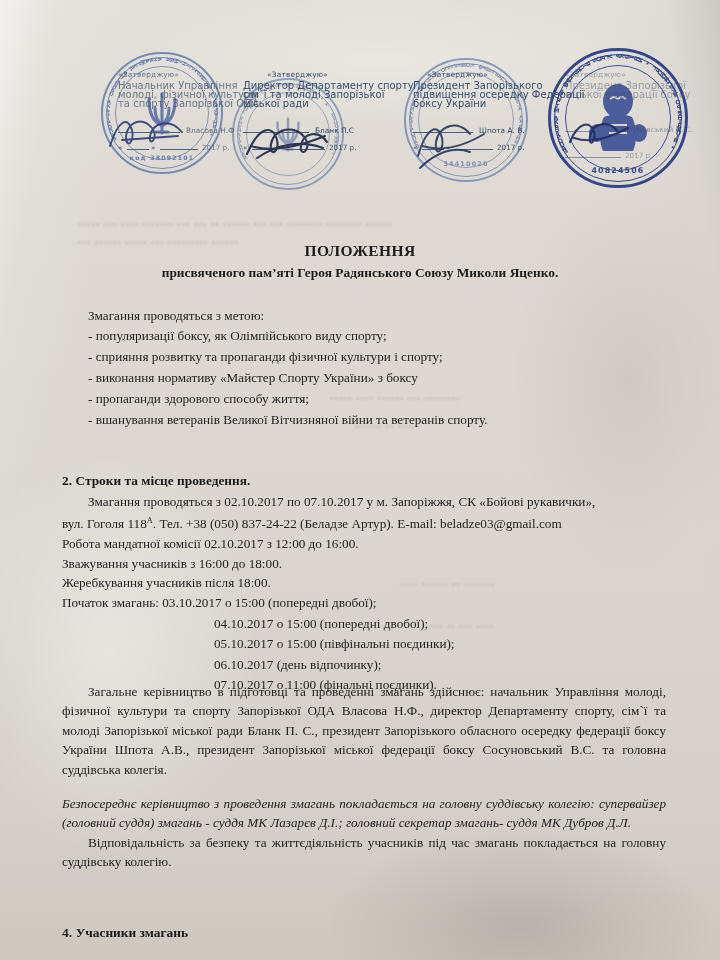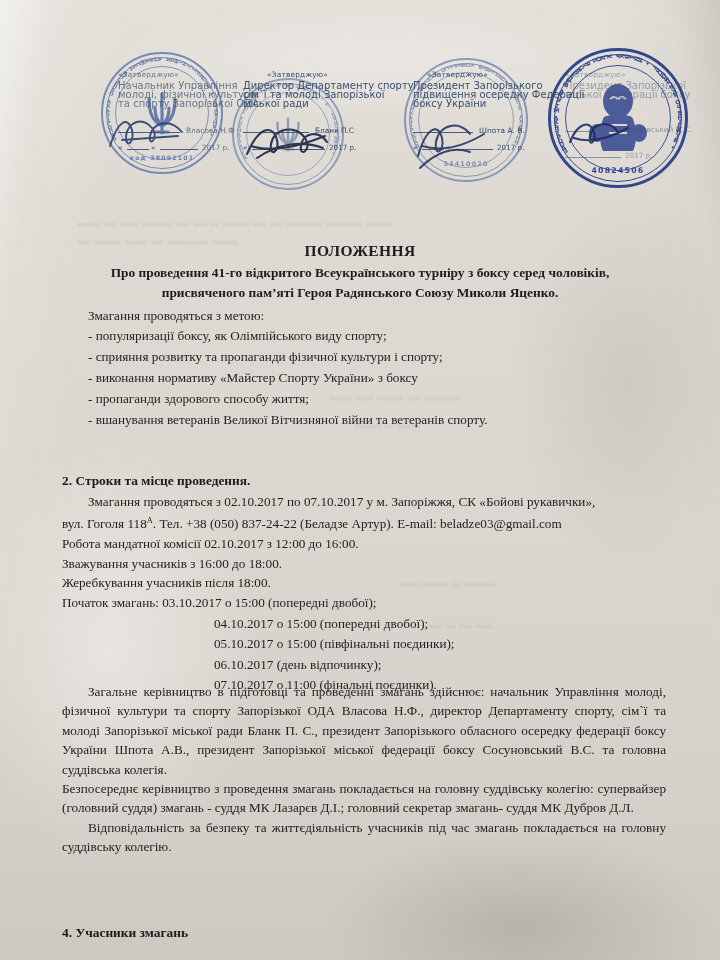--- a/index.html
+++ b/index.html
@@ -506,21 +506,20 @@
         <path d="M8 26 C26 32, 44 26, 62 16"></path>
       </g>
     </svg>
   </div>
 
   <div class="doc">
 
     <div class="h1" style="position:absolute;left:60px;top:242px;width:600px;">ПОЛОЖЕННЯ</div>
 
     <div class="sub" style="position:absolute;left:52px;top:263px;width:616px;">
-      <div>Про проведення 41-го відкритого Всеукраїнського турніру з боксу серед чоловіків,</div>
       <div>присвяченого пам’яті Героя Радянського Союзу Миколи Яценко.</div>
     </div>
 
     <div style="position:absolute;left:62px;top:303px;width:600px;">
       <div class="p" style="padding-left:26px;margin-top:3px;">Змагання проводяться з метою:</div>
       <div class="li">- популяризації боксу, як Олімпійського виду спорту;</div>
       <div class="li">- сприяння розвитку та пропаганди фізичної культури і спорту;</div>
       <div class="li">- виконання нормативу «Майстер Спорту України» з боксу</div>
       <div class="li">- пропаганди здорового способу життя;</div>
       <div class="li">- вшанування ветеранів Великої Вітчизняної війни та ветеранів спорту.</div>
@@ -543,21 +542,21 @@
         </div>
         <div class="cont">04.10.2017 о 15:00 (попередні двобої);</div>
         <div class="cont">05.10.2017 о 15:00 (півфінальні поєдинки);</div>
         <div class="cont">06.10.2017 (день відпочинку);</div>
         <div class="cont">07.10.2017 о 11:00 (фінальні поєдинки).</div>
       </div>
     </div>
 
     <div style="position:absolute;left:62px;top:679px;width:604px;">
       <div class="p just ind" style="margin-top:3px;">Загальне керівництво в підготовці та проведенні змагань здійснює: начальник Управління молоді, фізичної культури та спорту Запорізької ОДА Власова Н.Ф., директор Департаменту спорту, сім`ї та молоді Запорізької міської ради Бланк П. С., президент Запорізького обласного осередку федерації боксу України Шпота А.В., президент Запорізької міської федерації боксу Сосуновський В.С. та головна суддівська колегія.</div>
-      <div class="p just" style="margin-top:0px;">Безпосереднє керівництво з проведення змагань покладається на головну суддівську колегію: супервайзер (головний суддя) змагань - суддя МК Лазарєв Д.І.; головний секретар змагань- суддя МК Дубров Д.Л.</div>
+      <div class="p just" style="margin-top:15px;font-style:italic;">Безпосереднє керівництво з проведення змагань покладається на головну суддівську колегію: супервайзер (головний суддя) змагань - суддя МК Лазарєв Д.І.; головний секретар змагань- суддя МК Дубров Д.Л.</div>
       <div class="p just ind" style="margin-top:0px;">Відповідальність за безпеку та життєдіяльність учасників під час змагань покладається на головну суддівську колегію.</div>
     </div>
 
     <div style="position:absolute;left:62px;top:925px;width:604px;">
       <div class="sec">4. Учасники змагань</div>
     </div>
 
   </div>
 </div>
 

